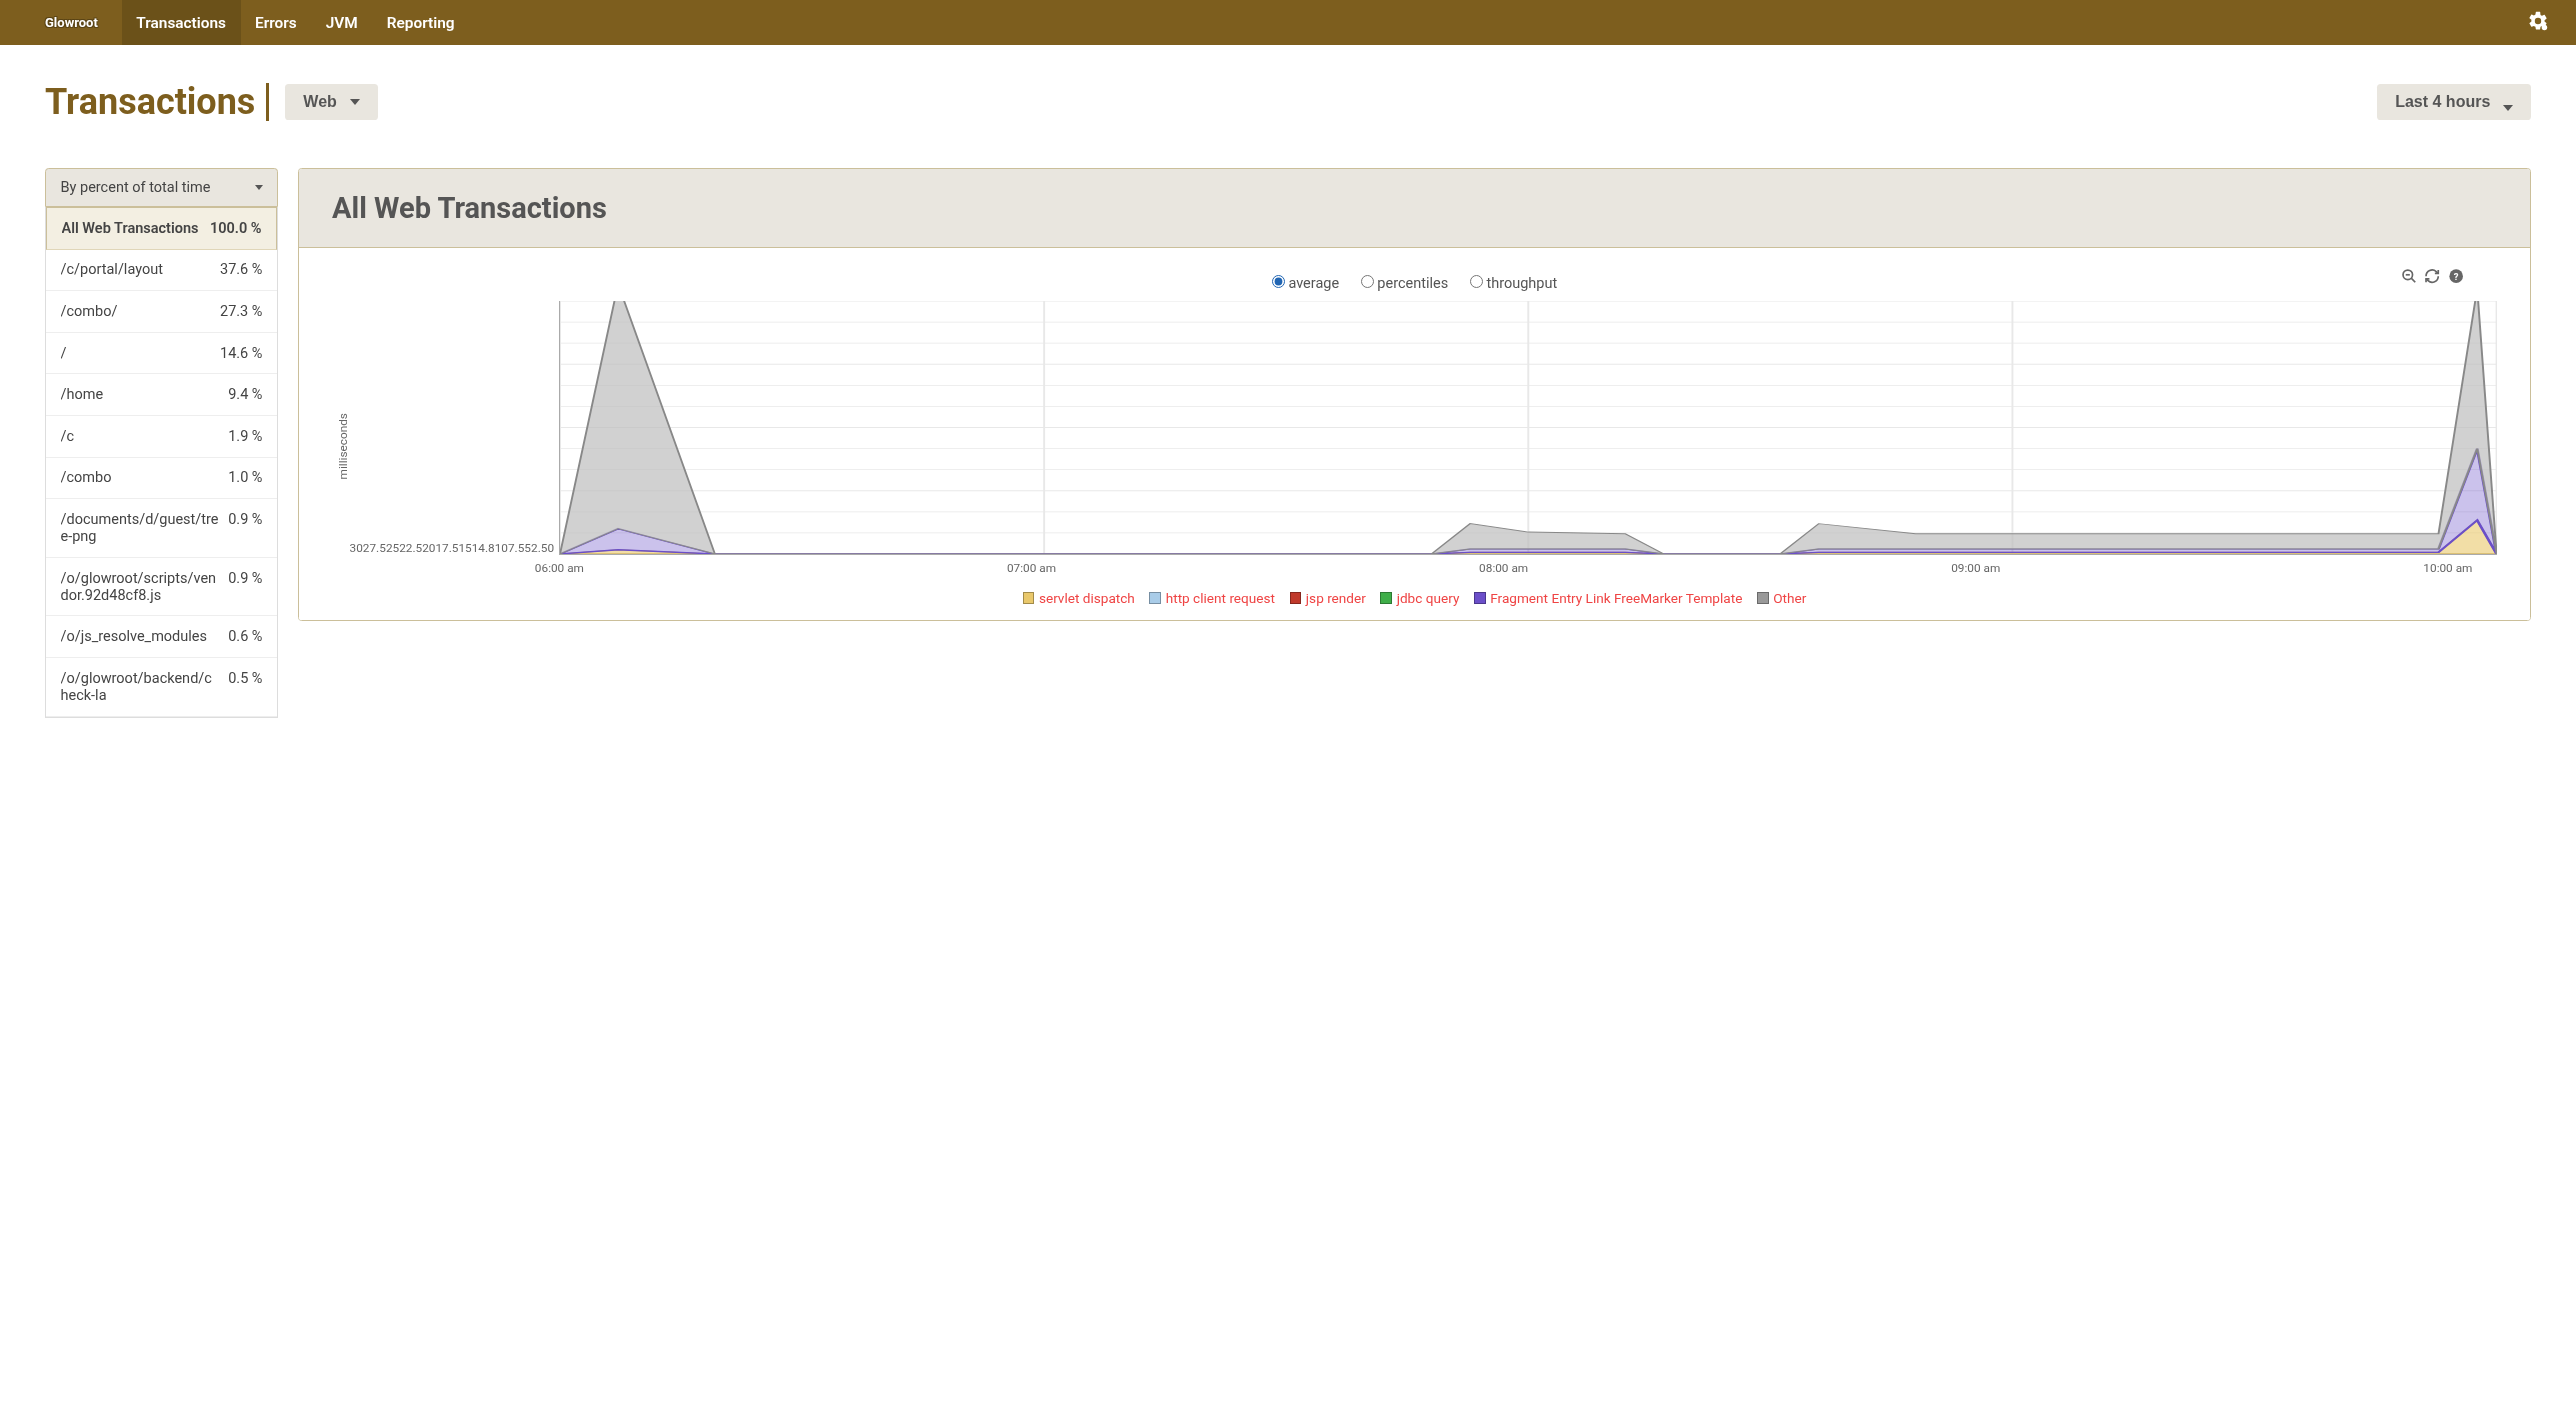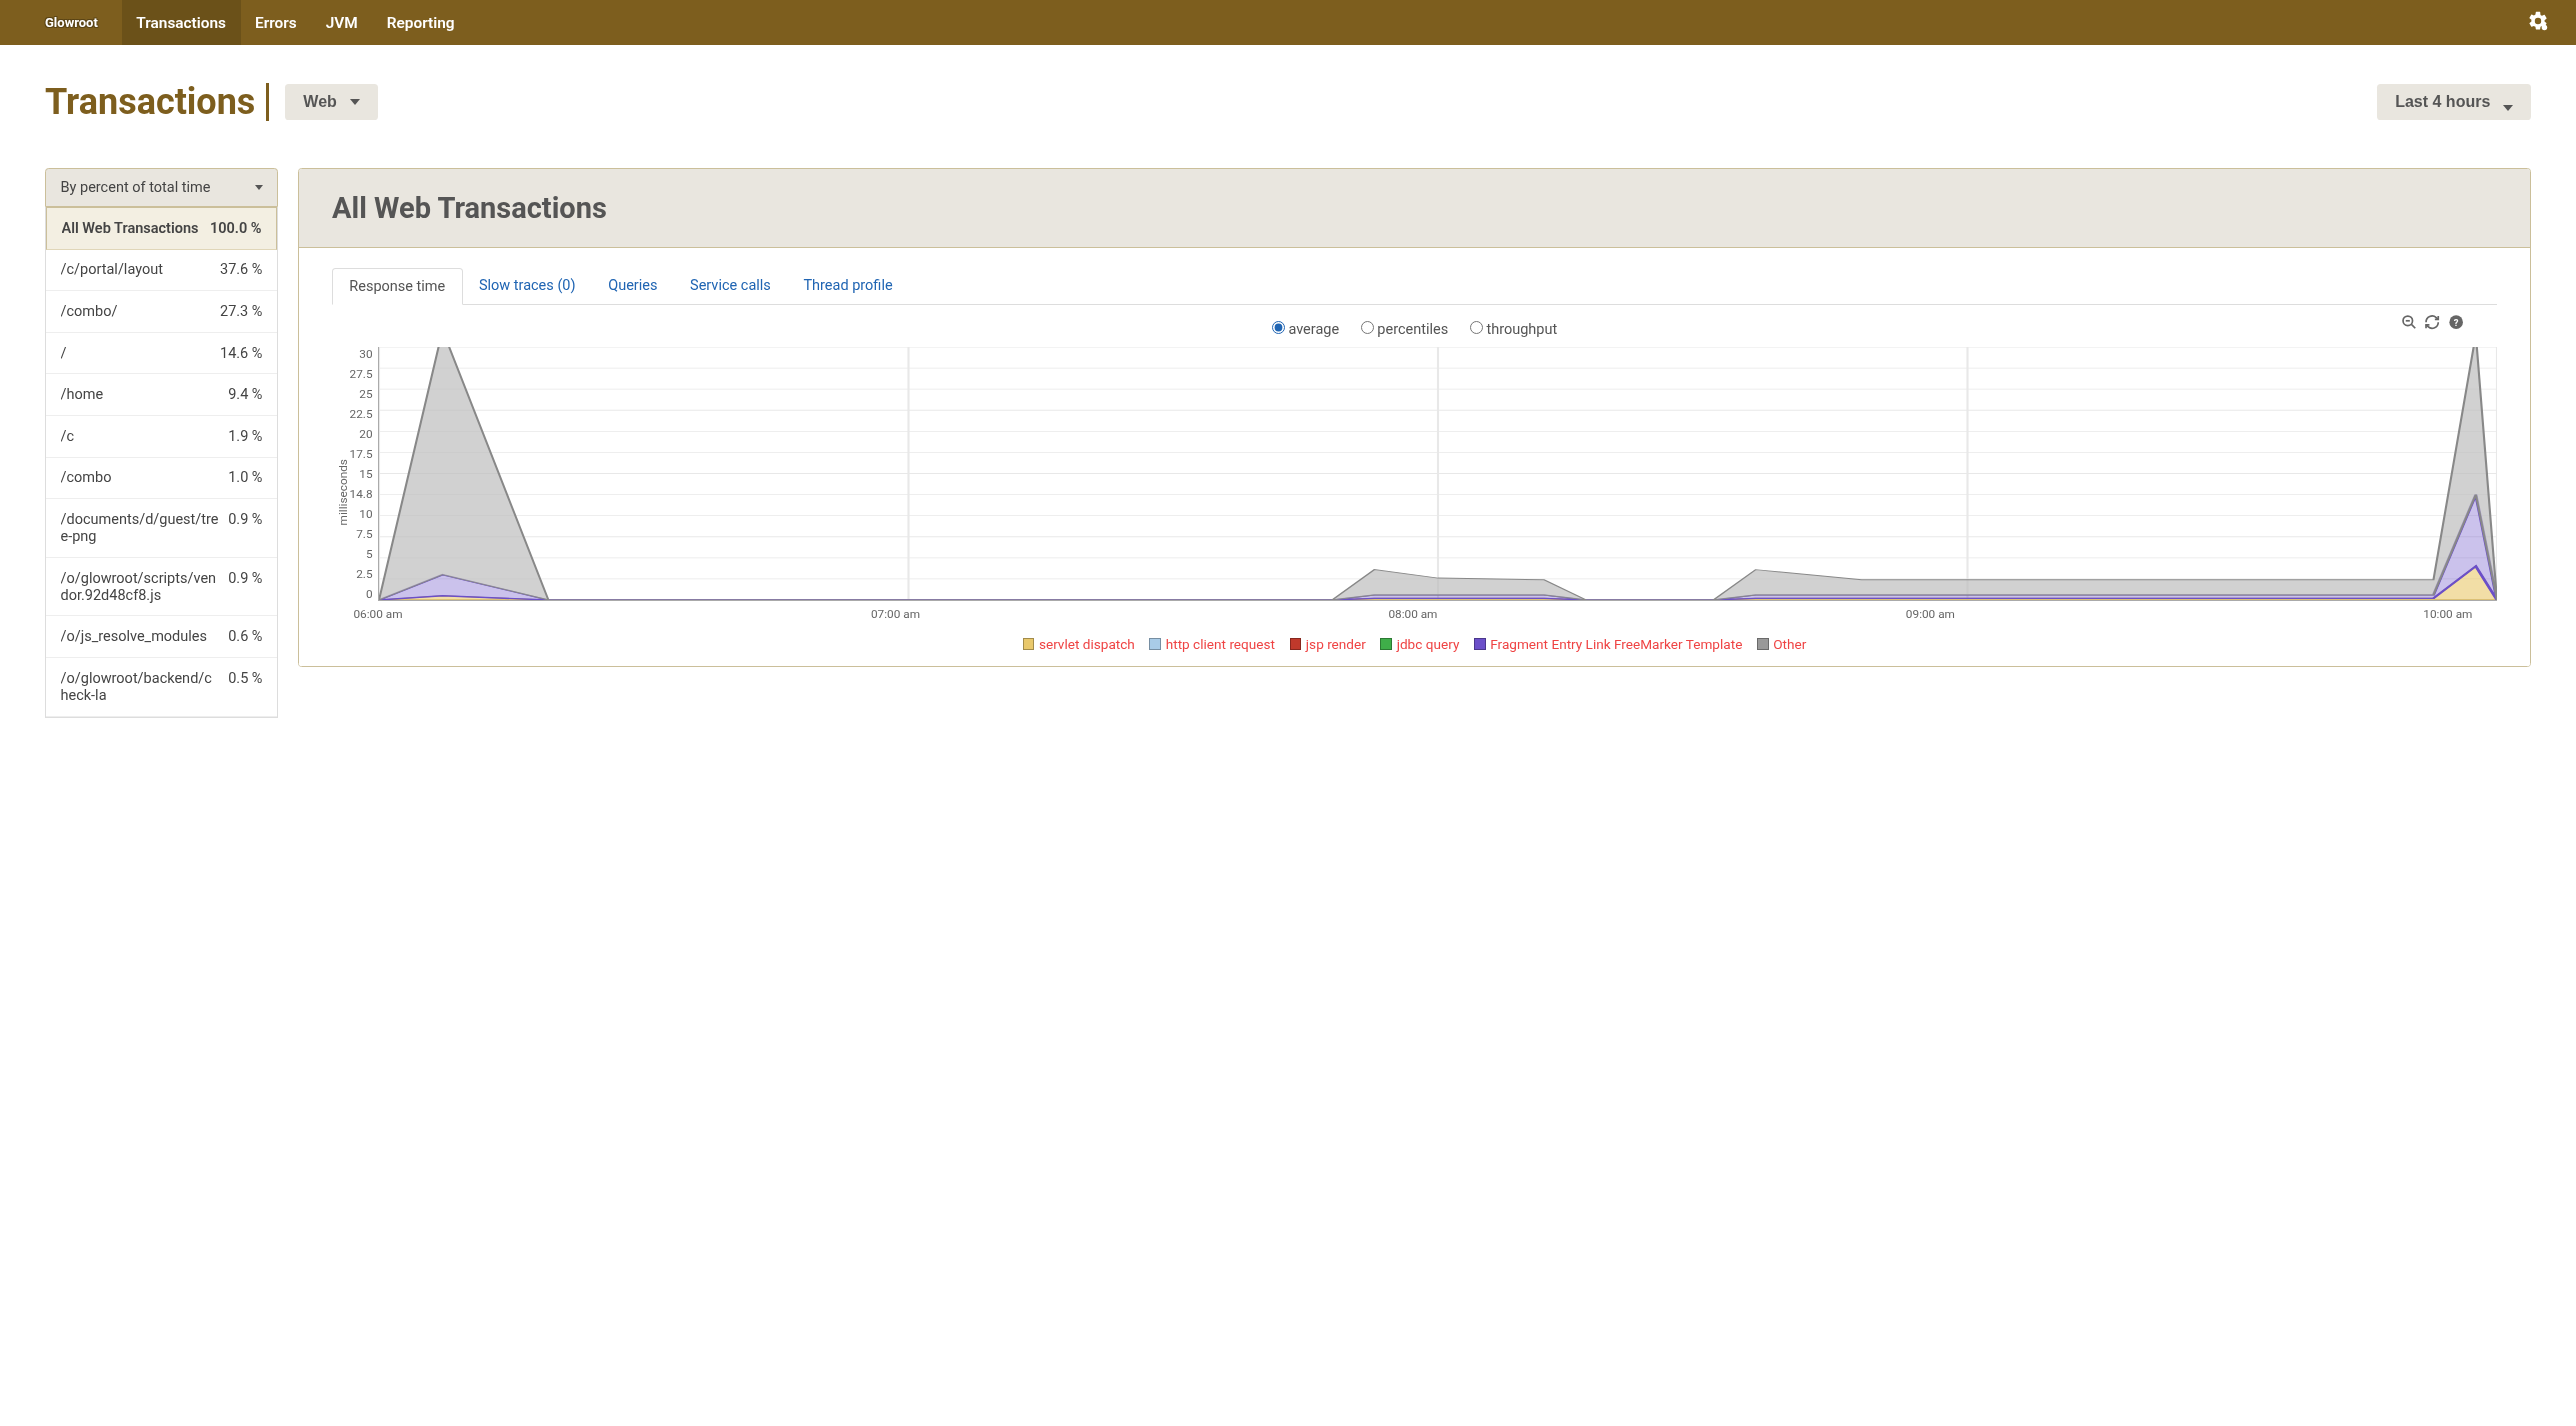--- a/index.html
+++ b/index.html
@@ -43,21 +43,21 @@
 .radio-row { text-align: center; padding: 7.3px 0 5.4px 0; font-size: 14.5px; color: #555; }
 .radio-row label { margin: 0 9px; cursor: pointer; }
 .radio-row input { margin-right: 3.6px; accent-color: #2065b3; }
 
 .chart-toolbar { position: absolute; right: 33px; top: 0; display: flex; gap: 7.3px; color: #666; }
 .chart-toolbar span { cursor: pointer; }
 .chart-wrap { position: relative; }
 
 .chart-area { display: flex; margin-top: 3.6px; }
 .ylabel { writing-mode: vertical-rl; transform: rotate(180deg); font-size: 11.8px; color: #666; text-align: center; padding: 0 3.6px 18px 0; }
-.yaxis { display: flex; flex-direction: column; justify-content: space-between; align-items: flex-end; font-size: 11.8px; color: #666; padding-right: 5.4px; height: 254px; }
+.yaxis { display: flex; flex-direction: row; justify-content: space-between; align-items: flex-end; font-size: 11.8px; color: #666; padding-right: 5.4px; height: 254px; }
 .plot { flex: 1; position: relative; }
 .xaxis { display: flex; justify-content: space-between; font-size: 11.8px; color: #666; margin-top: 5.4px; padding: 0 0 0 0; }
 .xaxis span { transform: translateX(-50%); }
 
 .legend { text-align: center; font-size: 13.6px; color: #ef4444; margin-top: 11px; line-height: 1.8; }
 .legend-item { display: inline-flex; align-items: center; margin: 0 7.3px; }
 .swatch { width: 11.8px; height: 11.8px; border: 0.9px solid rgba(0,0,0,0.3); margin-right: 4.5px; }
 </style>
 </head>
 <body>
@@ -142,27 +142,20 @@
             <span class="tx-pct">0.5 %</span>
           </div>
         </div>
     </div>
 
     <div class="main">
       <div class="main-header">
         <h2 class="main-title">All Web Transactions</h2>
       </div>
       <div class="main-body">
-        <div class="tabs" id="tabs">
-            <div class="tab active">Response time</div>
-            <div class="tab">Slow traces (0)</div>
-            <div class="tab">Queries</div>
-            <div class="tab">Service calls</div>
-            <div class="tab">Thread profile</div>
-          </div>
 
         <div class="chart-wrap">
           <div class="radio-row">
             <label><input type="radio" name="mode" checked="" style=""><span>average</span></label>
             <label><input type="radio" name="mode" style=""><span>percentiles</span></label>
             <label><input type="radio" name="mode" style=""><span>throughput</span></label>
           </div>
           <div class="chart-toolbar">
             <span><svg width="16.3" height="16.3" viewBox="0 0 24 24" fill="none" stroke="currentColor" stroke-width="2.5">
                   <circle cx="10" cy="10" r="7"></circle>

